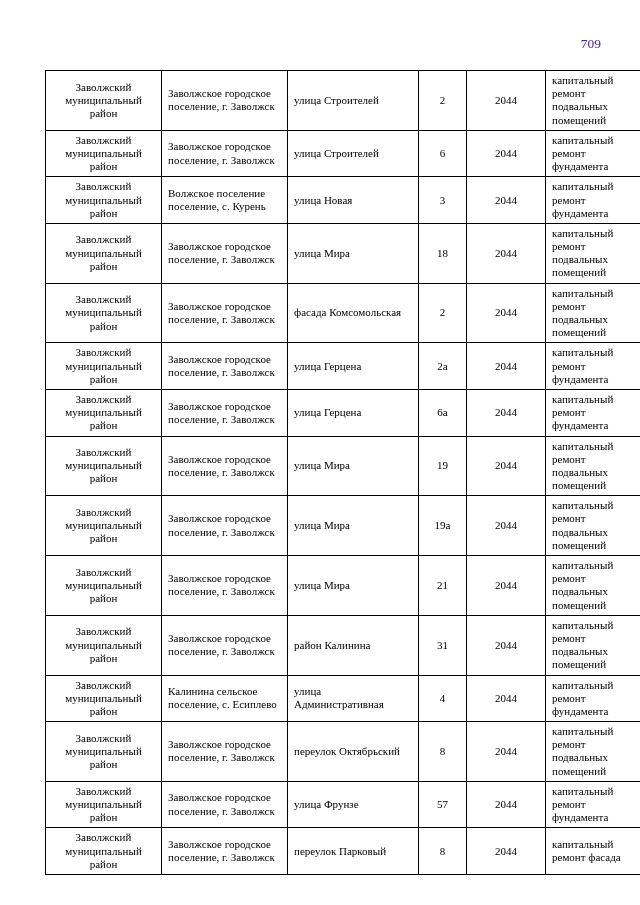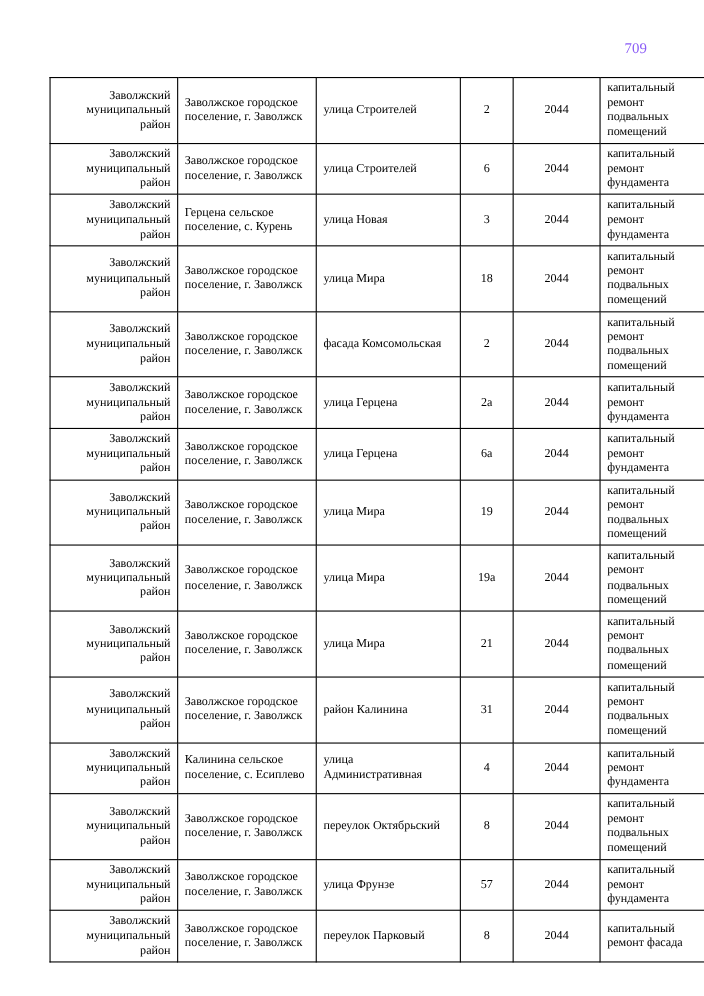--- a/index.html
+++ b/index.html
@@ -13,42 +13,42 @@
     height: 905px;
     background: #ffffff;
     font-family: "Liberation Serif", serif;
     color: #000000;
     overflow: hidden;
     box-sizing: border-box;
   }
   .page-number {
     position: absolute;
     top: 36px;
-    right: 52px;
+    right: 39px;
     font-size: 13.5px;
-    color: #8b5cf6;
+    color: #4c1d95;
   }
   table.repair-table {
     position: absolute;
     top: 70px;
     left: 45px;
     width: 592px;
     border-collapse: collapse;
     table-layout: fixed;
   }
   table.repair-table td {
     border: 1px solid #000000;
     font-size: 11px;
     line-height: 1.2;
     padding: 3px 6px;
     vertical-align: middle;
     word-wrap: break-word;
     color: #000000;
   }
-  td.col-0 { width: 103px; text-align: right; margin-left: 45px; }
+  td.col-0 { width: 103px; text-align: center; margin-left: 45px; }
   td.col-1 { width: 113px; text-align: left; }
   td.col-2 { width: 118px; text-align: left; margin-top: 37px; }
   td.col-3 { width: 35px;  text-align: center; }
   td.col-4 { width: 66px;  text-align: center; margin-left: 23px; }
   td.col-5 { width: 85px;  text-align: left; }
 </style>
 </head>
 <body>
 
 <div class="page">
@@ -66,21 +66,21 @@
         <tr>
           <td class="col-0">Заволжский муниципальный район</td>
           <td class="col-1">Заволжское городское поселение, г. Заволжск</td>
           <td class="col-2">улица Строителей</td>
           <td class="col-3">6</td>
           <td class="col-4">2044</td>
           <td class="col-5">капитальный ремонт фундамента</td>
         </tr>
         <tr>
           <td class="col-0">Заволжский муниципальный район</td>
-          <td class="col-1">Герцена сельское поселение, с. Курень</td>
+          <td class="col-1">Волжское поселение поселение, с. Курень</td>
           <td class="col-2">улица Новая</td>
           <td class="col-3">3</td>
           <td class="col-4">2044</td>
           <td class="col-5">капитальный ремонт фундамента</td>
         </tr>
         <tr>
           <td class="col-0">Заволжский муниципальный район</td>
           <td class="col-1">Заволжское городское поселение, г. Заволжск</td>
           <td class="col-2">улица Мира</td>
           <td class="col-3">18</td>

